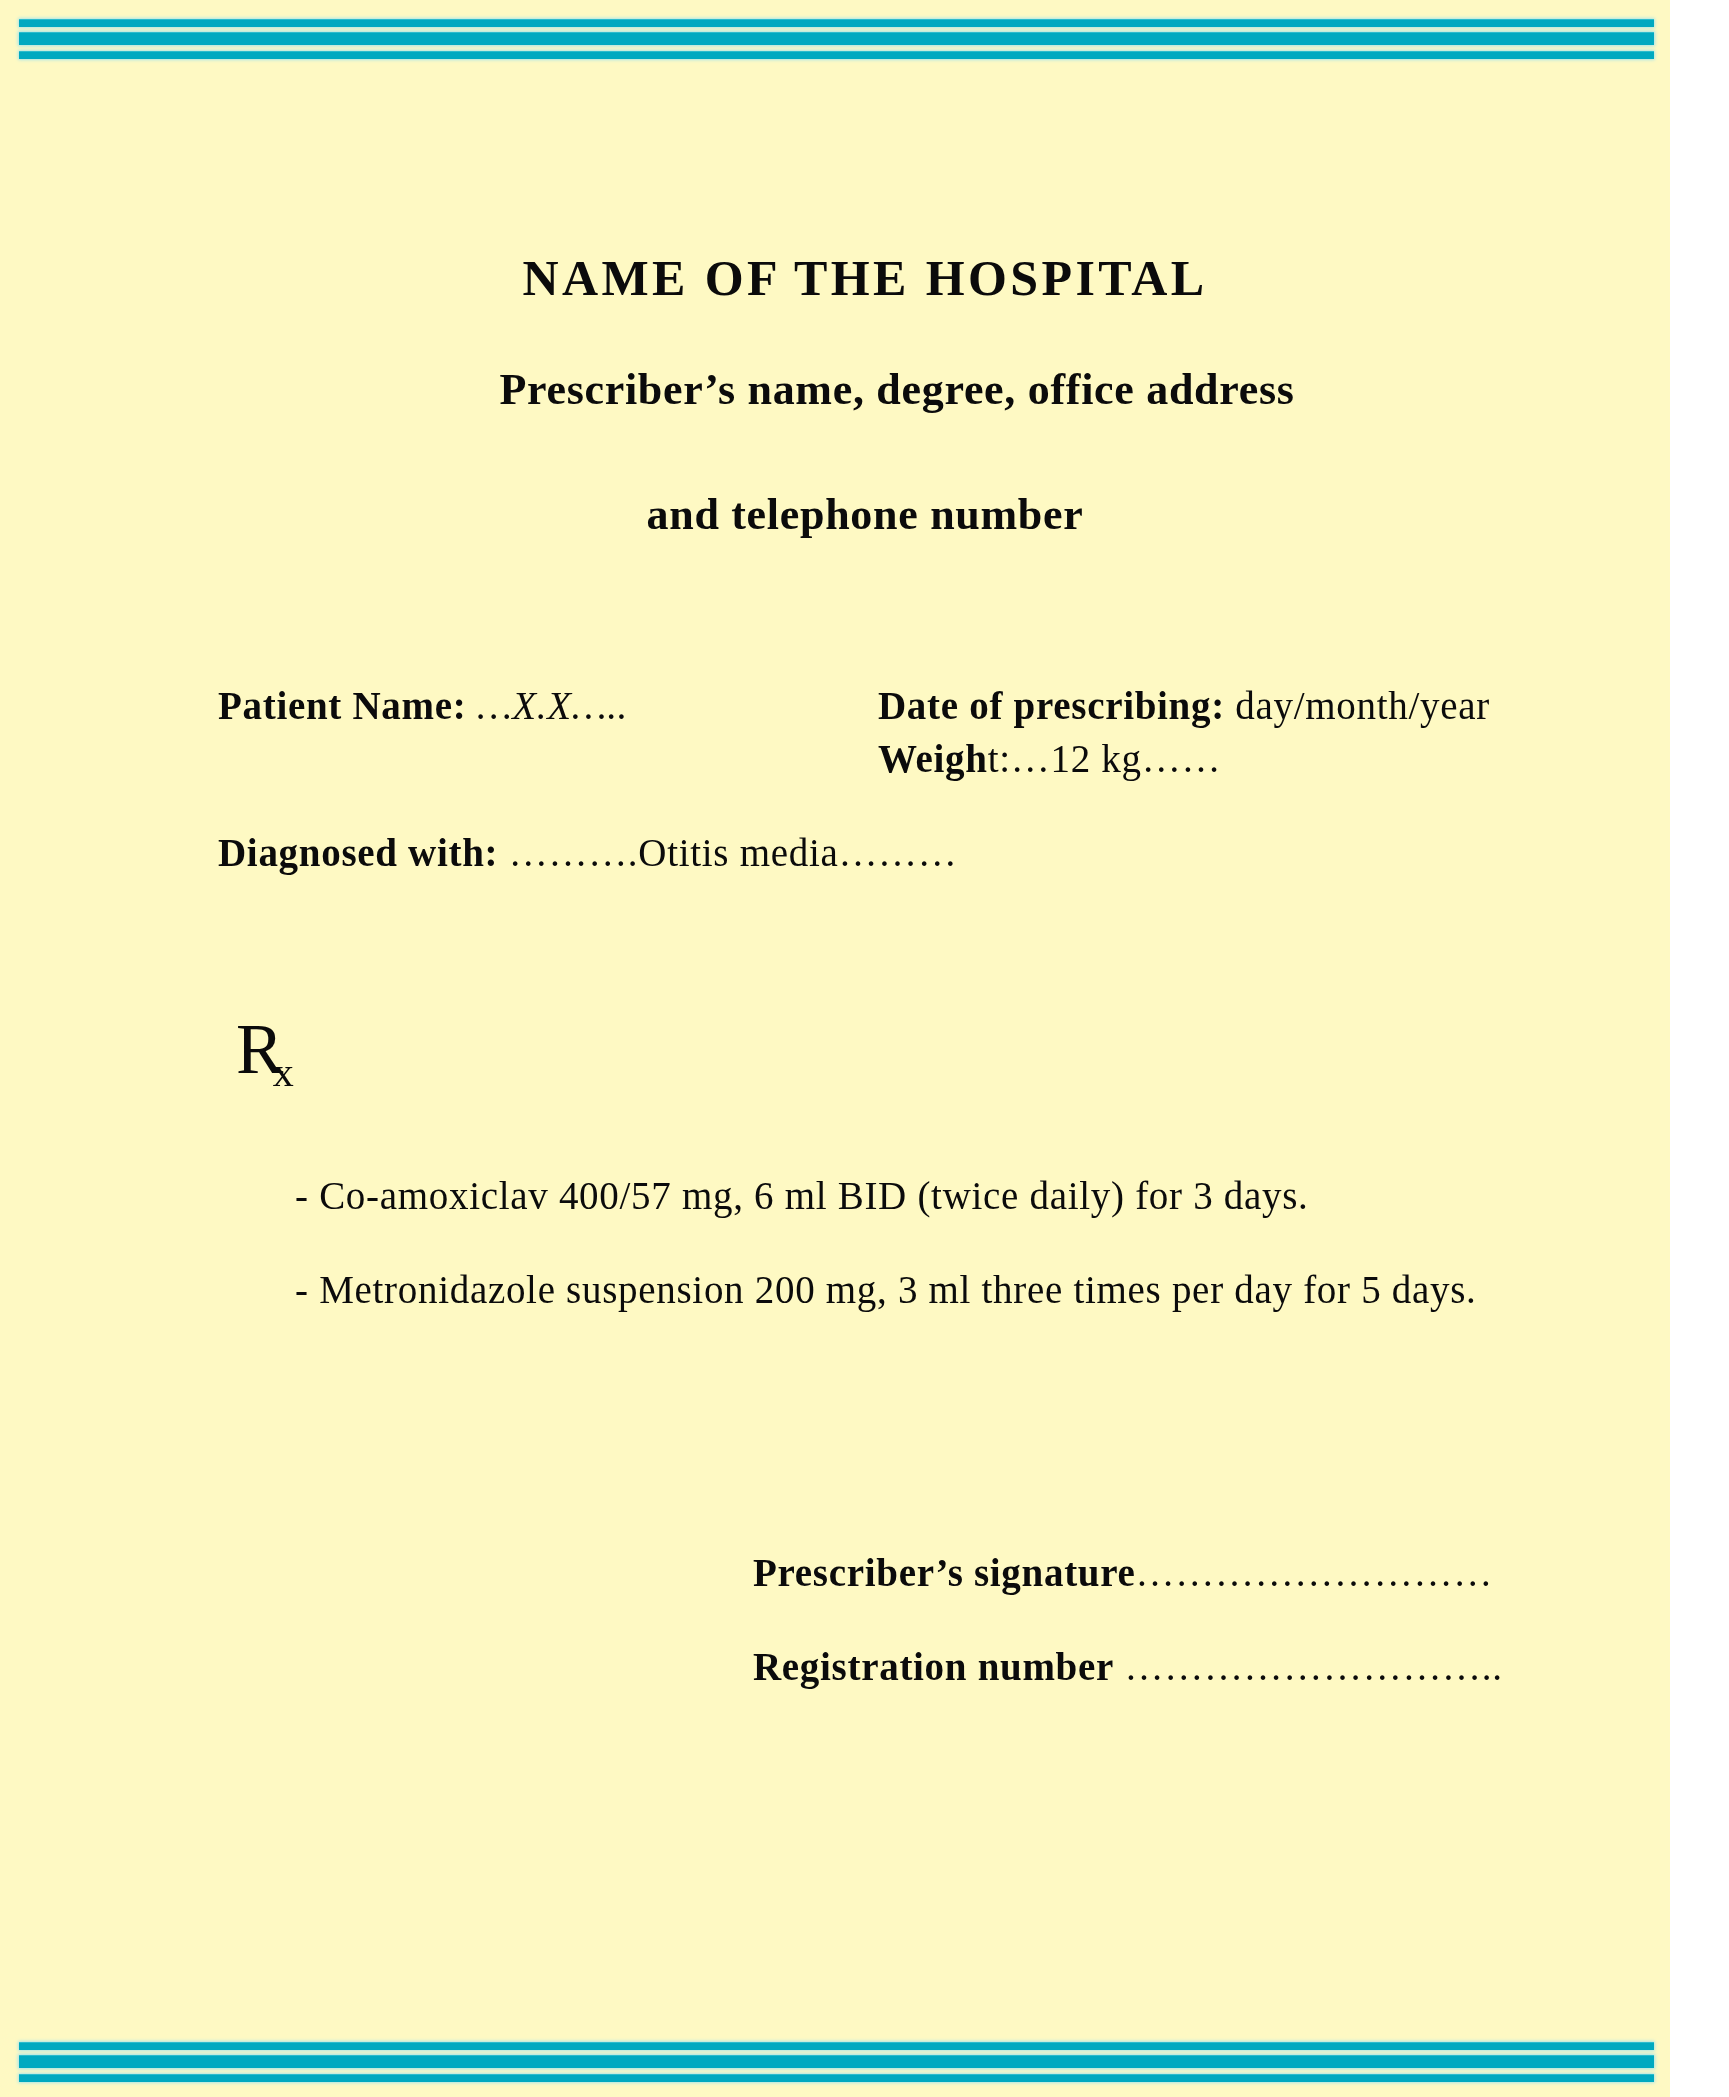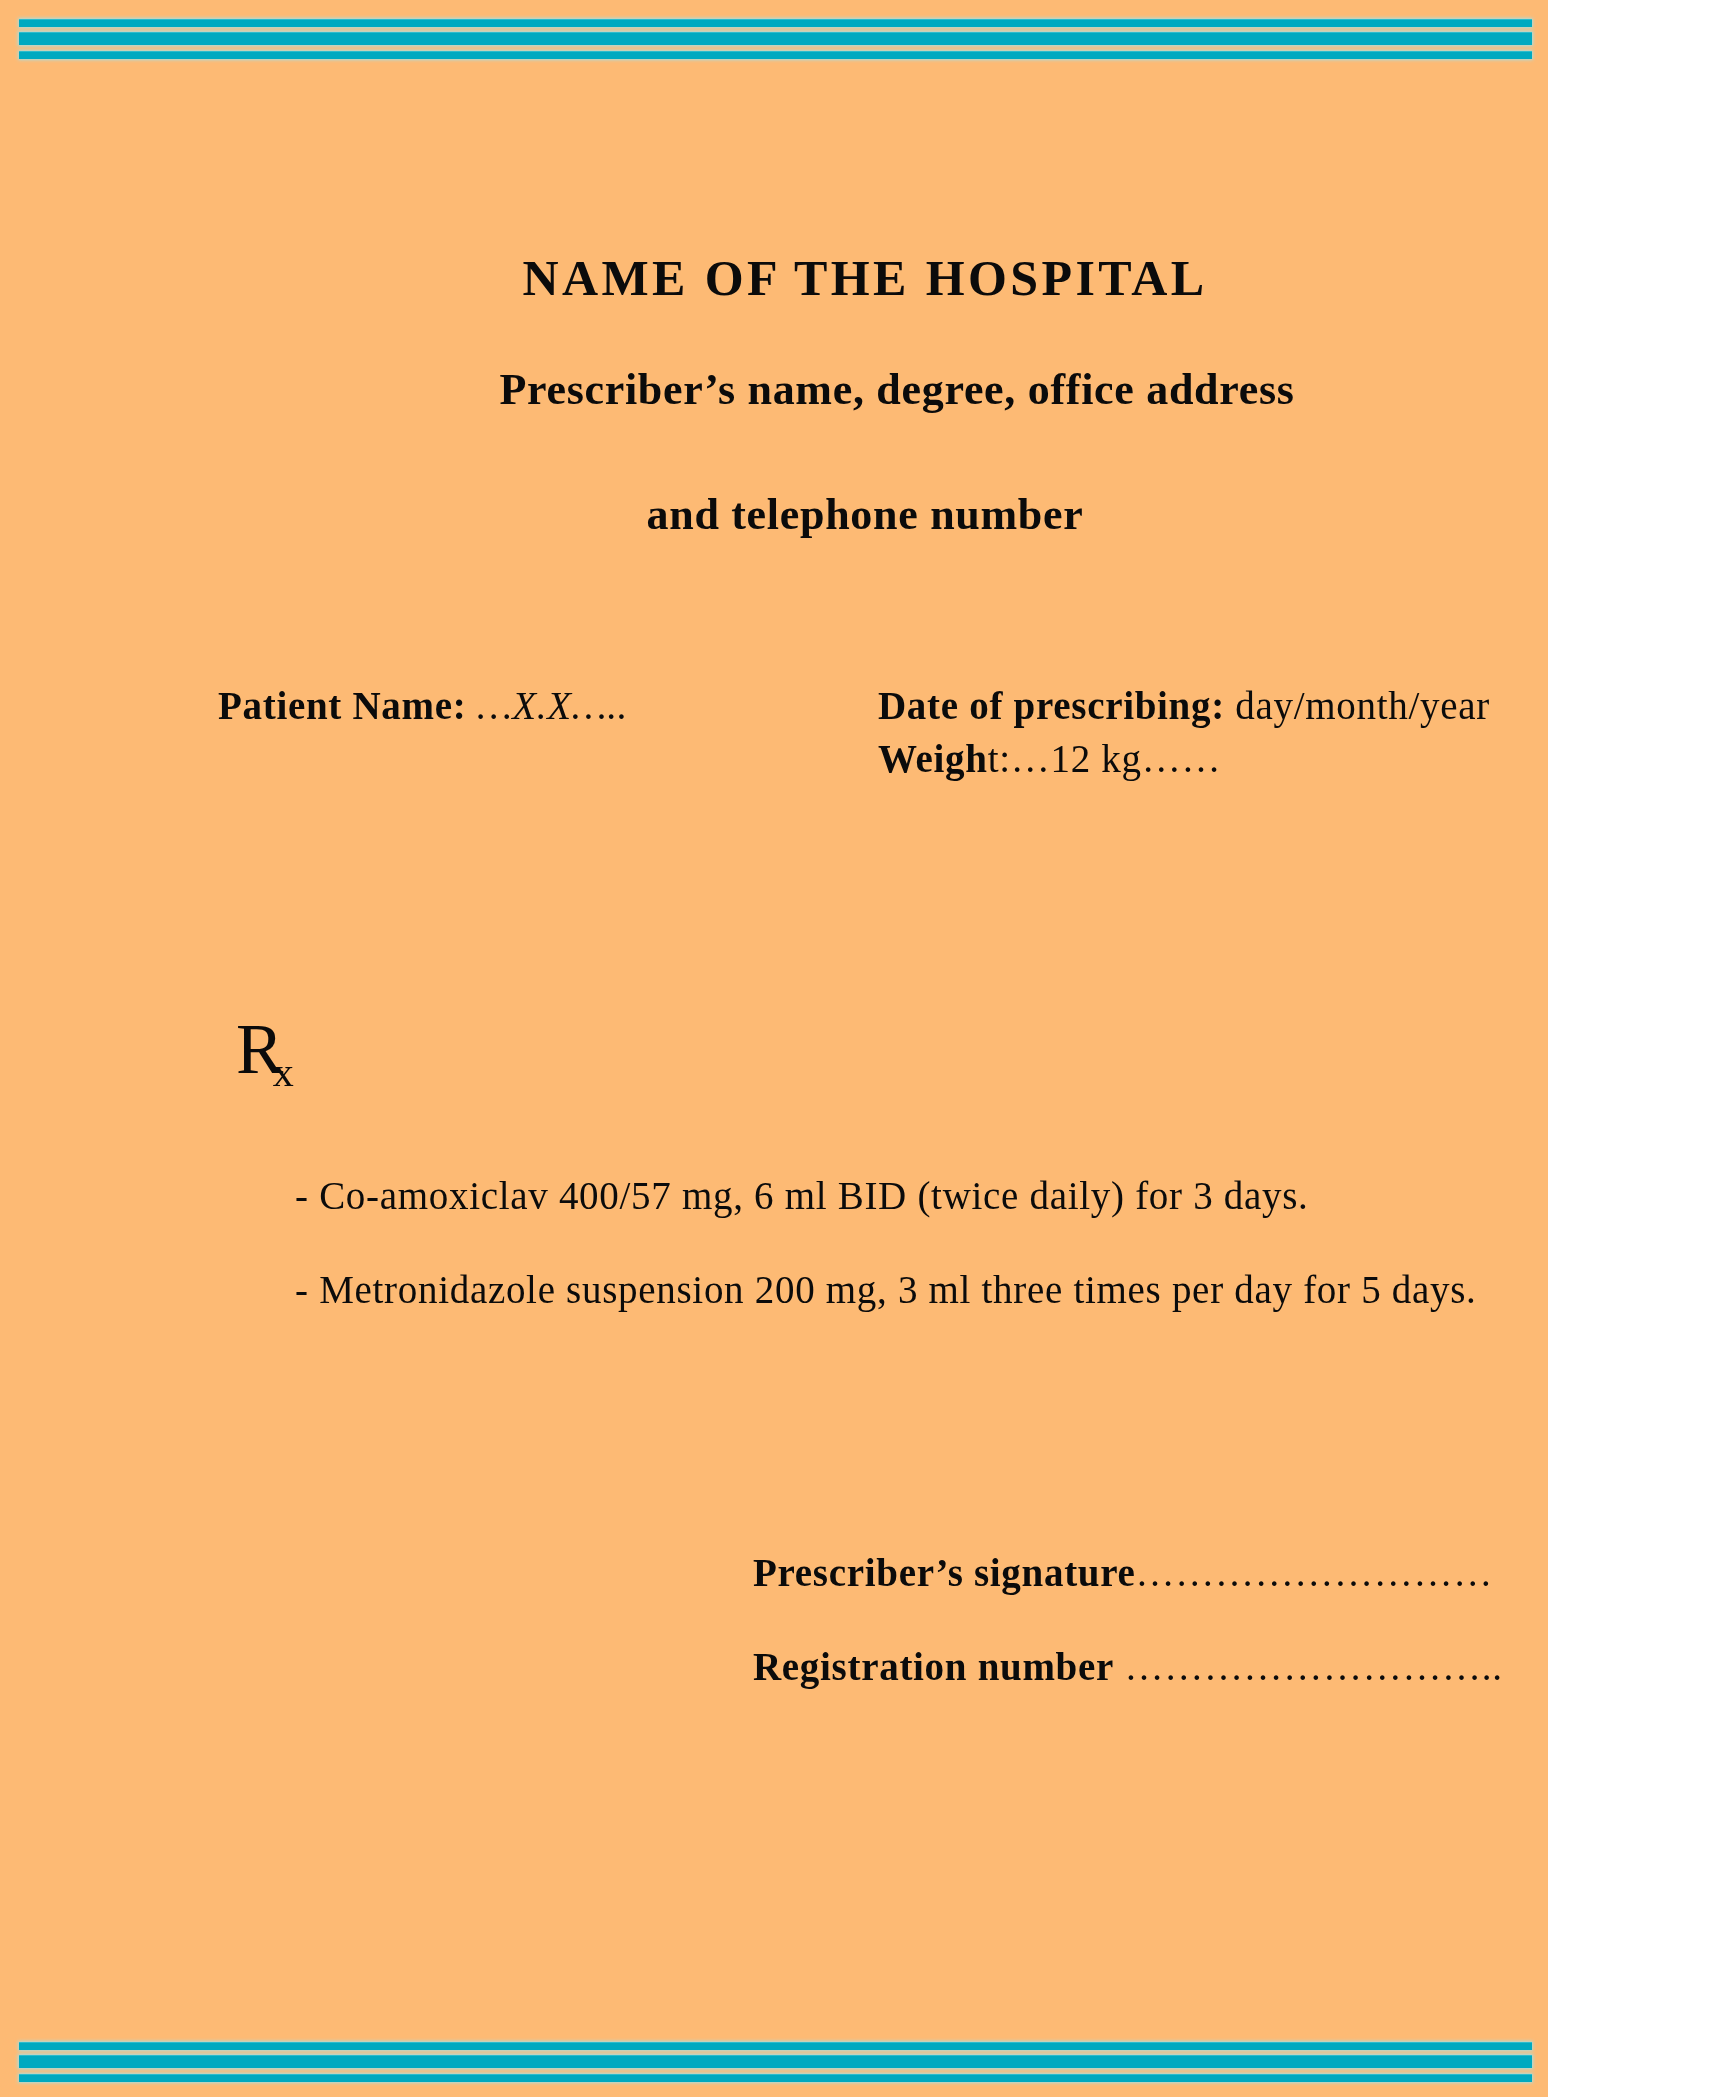--- a/index.html
+++ b/index.html
@@ -3,21 +3,21 @@
 <meta charset="utf-8">
 <style>
   html, body { margin: 0; padding: 0; }
   body {
     width: 1730px; height: 2097px;
     background: #ffffff;
     font-family: "Liberation Serif", "DejaVu Serif", serif;
     color: #0b0b0b;
     overflow: hidden;
   }
-  .page { position: relative; width: 1548px; height: 2097px; background: #fdba74; }
+  .page { position: relative; width: 1670px; height: 2097px; background: #fef9c3; }
 
   
   .stripes { position: absolute; left: 19px; right: 16px; }
   .stripes.top { top: 19px; }
   .stripes.bottom { top: 2042px; }
   .stripe {
     background: #00a9c0;
     box-shadow: 0 0 3.4px 0.7px #9fe2ee;
     border-top: 1.3px solid #2cbccd;
   }
@@ -72,20 +72,23 @@
     <span class="bold">Patient Name:</span><span class="italic"> …X.X…..</span>
   </div>
   <div class="abs body-text row-patient col-right">
     <span class="bold">Date of prescribing:</span><span> day/month/year</span>
   </div>
 
   <div class="abs body-text row-age col-right">
     <span class="bold">Weigh</span><span>t:…12 kg……</span>
   </div>
 
+  <div class="abs body-text row-diagnosis col-left">
+    <span class="bold">Diagnosed with:</span><span> ……….Otitis media………</span>
+  </div>
 
   <div class="abs rx-block">
     <span class="rx-main">R</span><span class="rx-sub">x</span>
   </div>
 
   <div class="abs body-text med-line-1">- Co-amoxiclav 400/57 mg, 6 ml BID (twice daily) for 3 days.</div>
   <div class="abs body-text med-line-2">- Metronidazole suspension 200 mg, 3 ml three times per day for 5 days.</div>
 
   <div class="abs body-text sig-line">
     <span class="bold">Prescriber’s signature</span><span>………………………</span>

